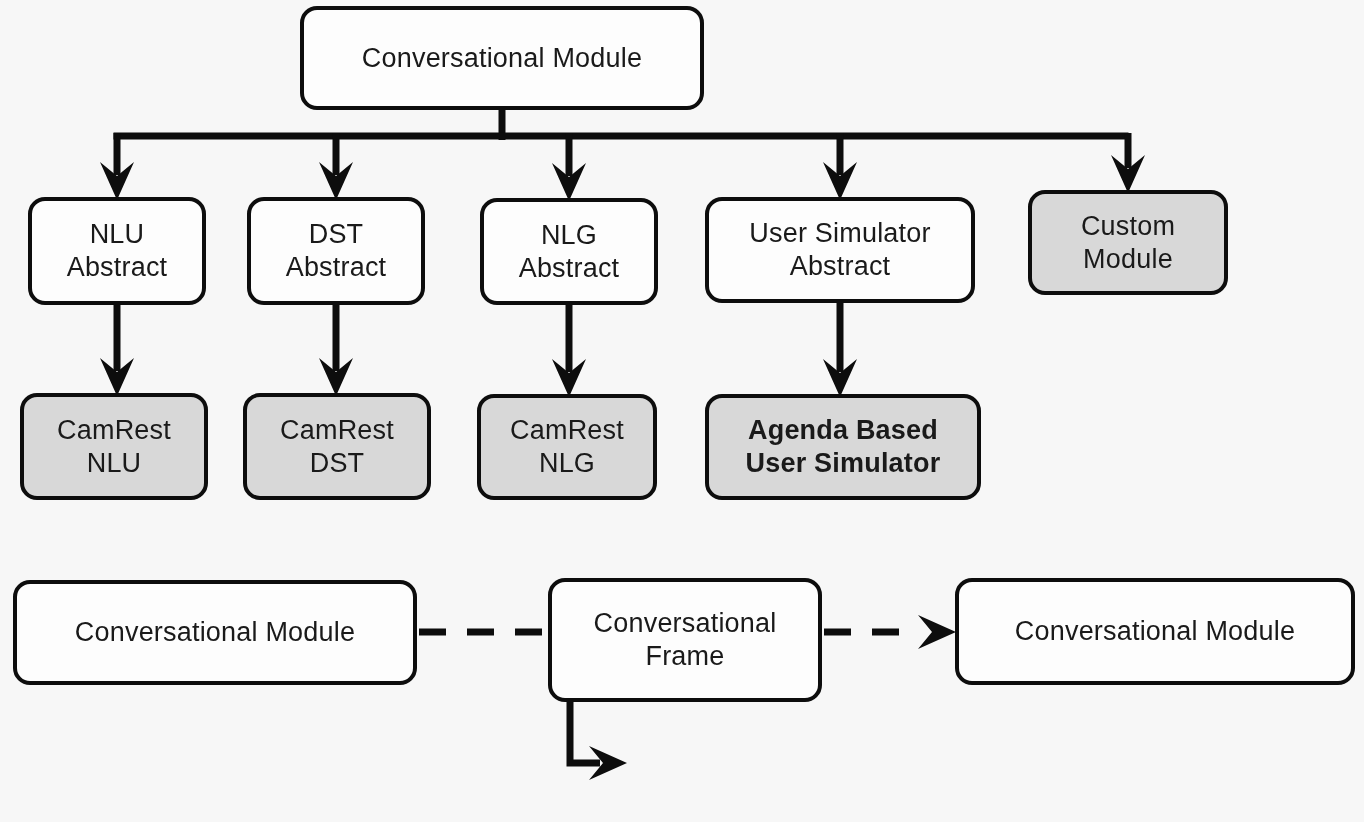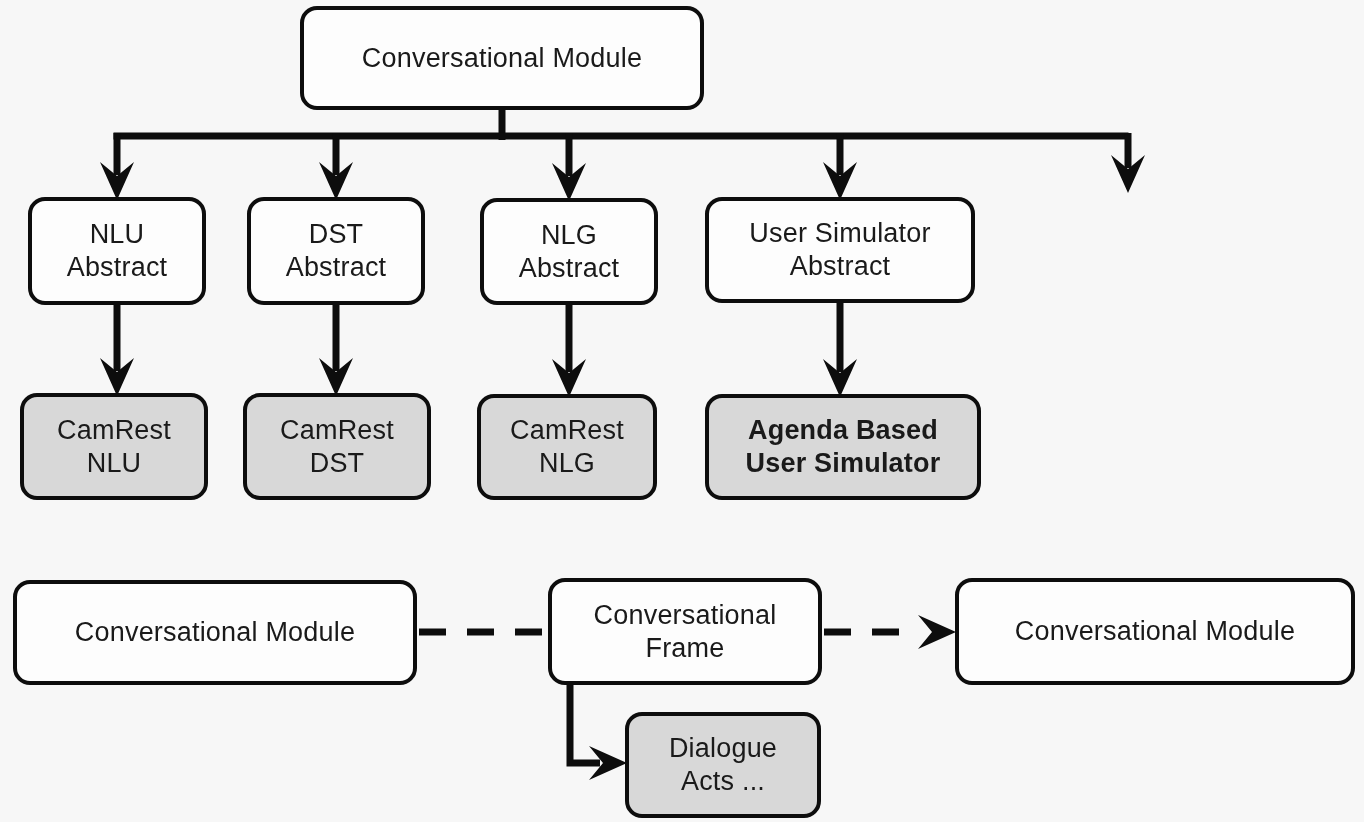--- a/index.html
+++ b/index.html
@@ -46,21 +46,21 @@
   .n-nlg-abs     { left: 480px;  top: 198px; width: 178px; height: 107px; }
   .n-us-abs      { left: 705px;  top: 197px; width: 270px; height: 106px; }
   .n-custom      { left: 1028px; top: 190px; width: 200px; height: 105px; }
   .n-cr-nlu      { left: 20px;   top: 393px; width: 188px; height: 107px; }
   .n-cr-dst      { left: 243px;  top: 393px; width: 188px; height: 107px; }
   .n-cr-nlg      { left: 477px;  top: 394px; width: 180px; height: 106px; }
   .n-agenda      { left: 705px;  top: 394px; width: 276px; height: 106px; font-weight: bold; }
 
   
   .n-conv-left   { left: 13px;   top: 580px; width: 404px; height: 105px; }
-  .n-frame       { left: 548px;  top: 578px; width: 274px; height: 107px; }
+  .n-frame       { left: 548px;  top: 578px; width: 274px; height: 124px; }
   .n-conv-right  { left: 955px;  top: 578px; width: 400px; height: 107px; }
   .n-dialogue    { left: 625px;  top: 712px; width: 196px; height: 106px; }
 </style>
 </head>
 <body>
 
 <div id="canvas">
 
   <svg id="edges" viewBox="0 0 1364 822" xmlns="http://www.w3.org/2000/svg">
     <g stroke="#0d0d0d" stroke-width="7" fill="none">
@@ -107,30 +107,30 @@
   <div class="node white n-root">Conversational Module</div>
 
   <div class="node white n-nlu-abs">NLU
 Abstract</div>
   <div class="node white n-dst-abs">DST
 Abstract</div>
   <div class="node white n-nlg-abs">NLG
 Abstract</div>
   <div class="node white n-us-abs">User Simulator
 Abstract</div>
+  <div class="node gray n-custom">Custom
+Module</div>
 
   <div class="node gray n-cr-nlu">CamRest
 NLU</div>
   <div class="node gray n-cr-dst">CamRest
 DST</div>
   <div class="node gray n-cr-nlg">CamRest
 NLG</div>
   <div class="node gray n-agenda">Agenda Based
 User Simulator</div>
 
   <div class="node white n-conv-left">Conversational Module</div>
   <div class="node white n-frame">Conversational
 Frame</div>
   <div class="node white n-conv-right">Conversational Module</div>
-  <div class="node gray n-dialogue">Dialogue
-Acts ...</div>
 
 </div>
 
 </body></html>

